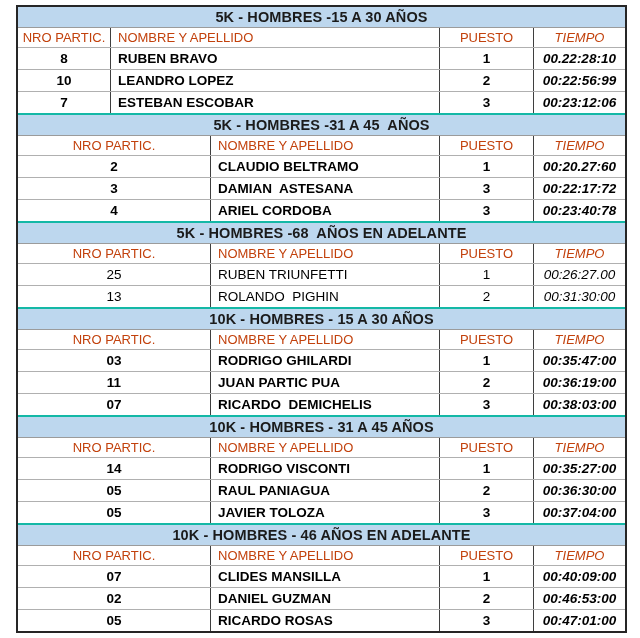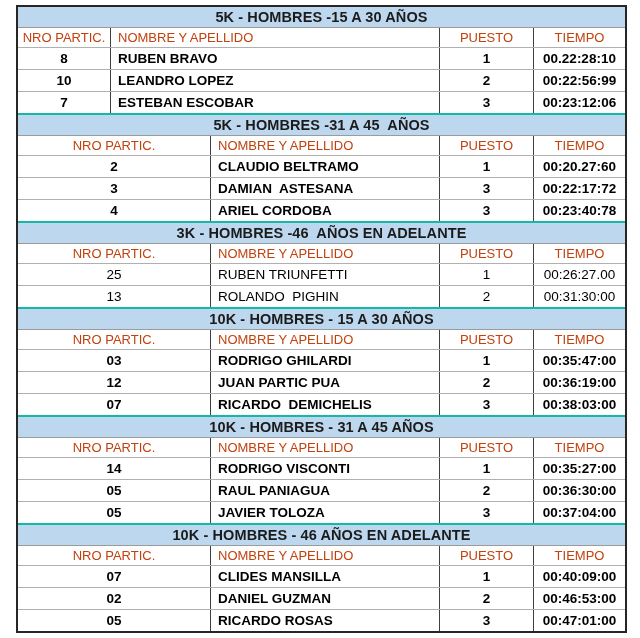--- a/index.html
+++ b/index.html
@@ -56,21 +56,21 @@
 
   .cell {
     display: flex;
     align-items: center;
     justify-content: center;
     overflow: hidden;
     white-space: pre;
     border-right: 1px solid #3f3f3f;
     box-sizing: border-box;
   }
-  .cell:last-child { border-right: none; }
+  .cell:last-child { border-right: none; font-style: italic; }
   .c-name {
     justify-content: flex-start;
     padding-left: 7px;
   }
 
   .header-row {
     height: 19px;
     font-size: 13px;
     color: #c2410c;
     font-weight: 400;
@@ -142,21 +142,21 @@
   </div>
         <div class="row data-row bold">
     <div class="cell c-nro">4</div>
     <div class="cell c-name">ARIEL CORDOBA</div>
     <div class="cell c-puesto">3</div>
     <div class="cell c-tiempo">00:23:40:78</div>
   </div>
       </section>
       <section class="section">
     <div class="title-row">
-      <span class="title-text">3K - HOMBRES -46  AÑOS EN ADELANTE</span>
+      <span class="title-text">5K - HOMBRES -68  AÑOS EN ADELANTE</span>
     </div>
     <div class="row header-row">
       <div class="cell c-nro">NRO PARTIC.</div>
       <div class="cell c-name">NOMBRE Y APELLIDO</div>
       <div class="cell c-puesto">PUESTO</div>
       <div class="cell c-tiempo">TIEMPO</div>
     </div>
   <div class="row data-row">
     <div class="cell c-nro">25</div>
     <div class="cell c-name">RUBEN TRIUNFETTI</div>
@@ -180,21 +180,21 @@
       <div class="cell c-puesto">PUESTO</div>
       <div class="cell c-tiempo">TIEMPO</div>
     </div>
   <div class="row data-row bold">
     <div class="cell c-nro">03</div>
     <div class="cell c-name">RODRIGO GHILARDI</div>
     <div class="cell c-puesto">1</div>
     <div class="cell c-tiempo">00:35:47:00</div>
   </div>
         <div class="row data-row bold">
-    <div class="cell c-nro">12</div>
+    <div class="cell c-nro">11</div>
     <div class="cell c-name">JUAN PARTIC PUA</div>
     <div class="cell c-puesto">2</div>
     <div class="cell c-tiempo">00:36:19:00</div>
   </div>
         <div class="row data-row bold">
     <div class="cell c-nro">07</div>
     <div class="cell c-name">RICARDO  DEMICHELIS</div>
     <div class="cell c-puesto">3</div>
     <div class="cell c-tiempo">00:38:03:00</div>
   </div>

